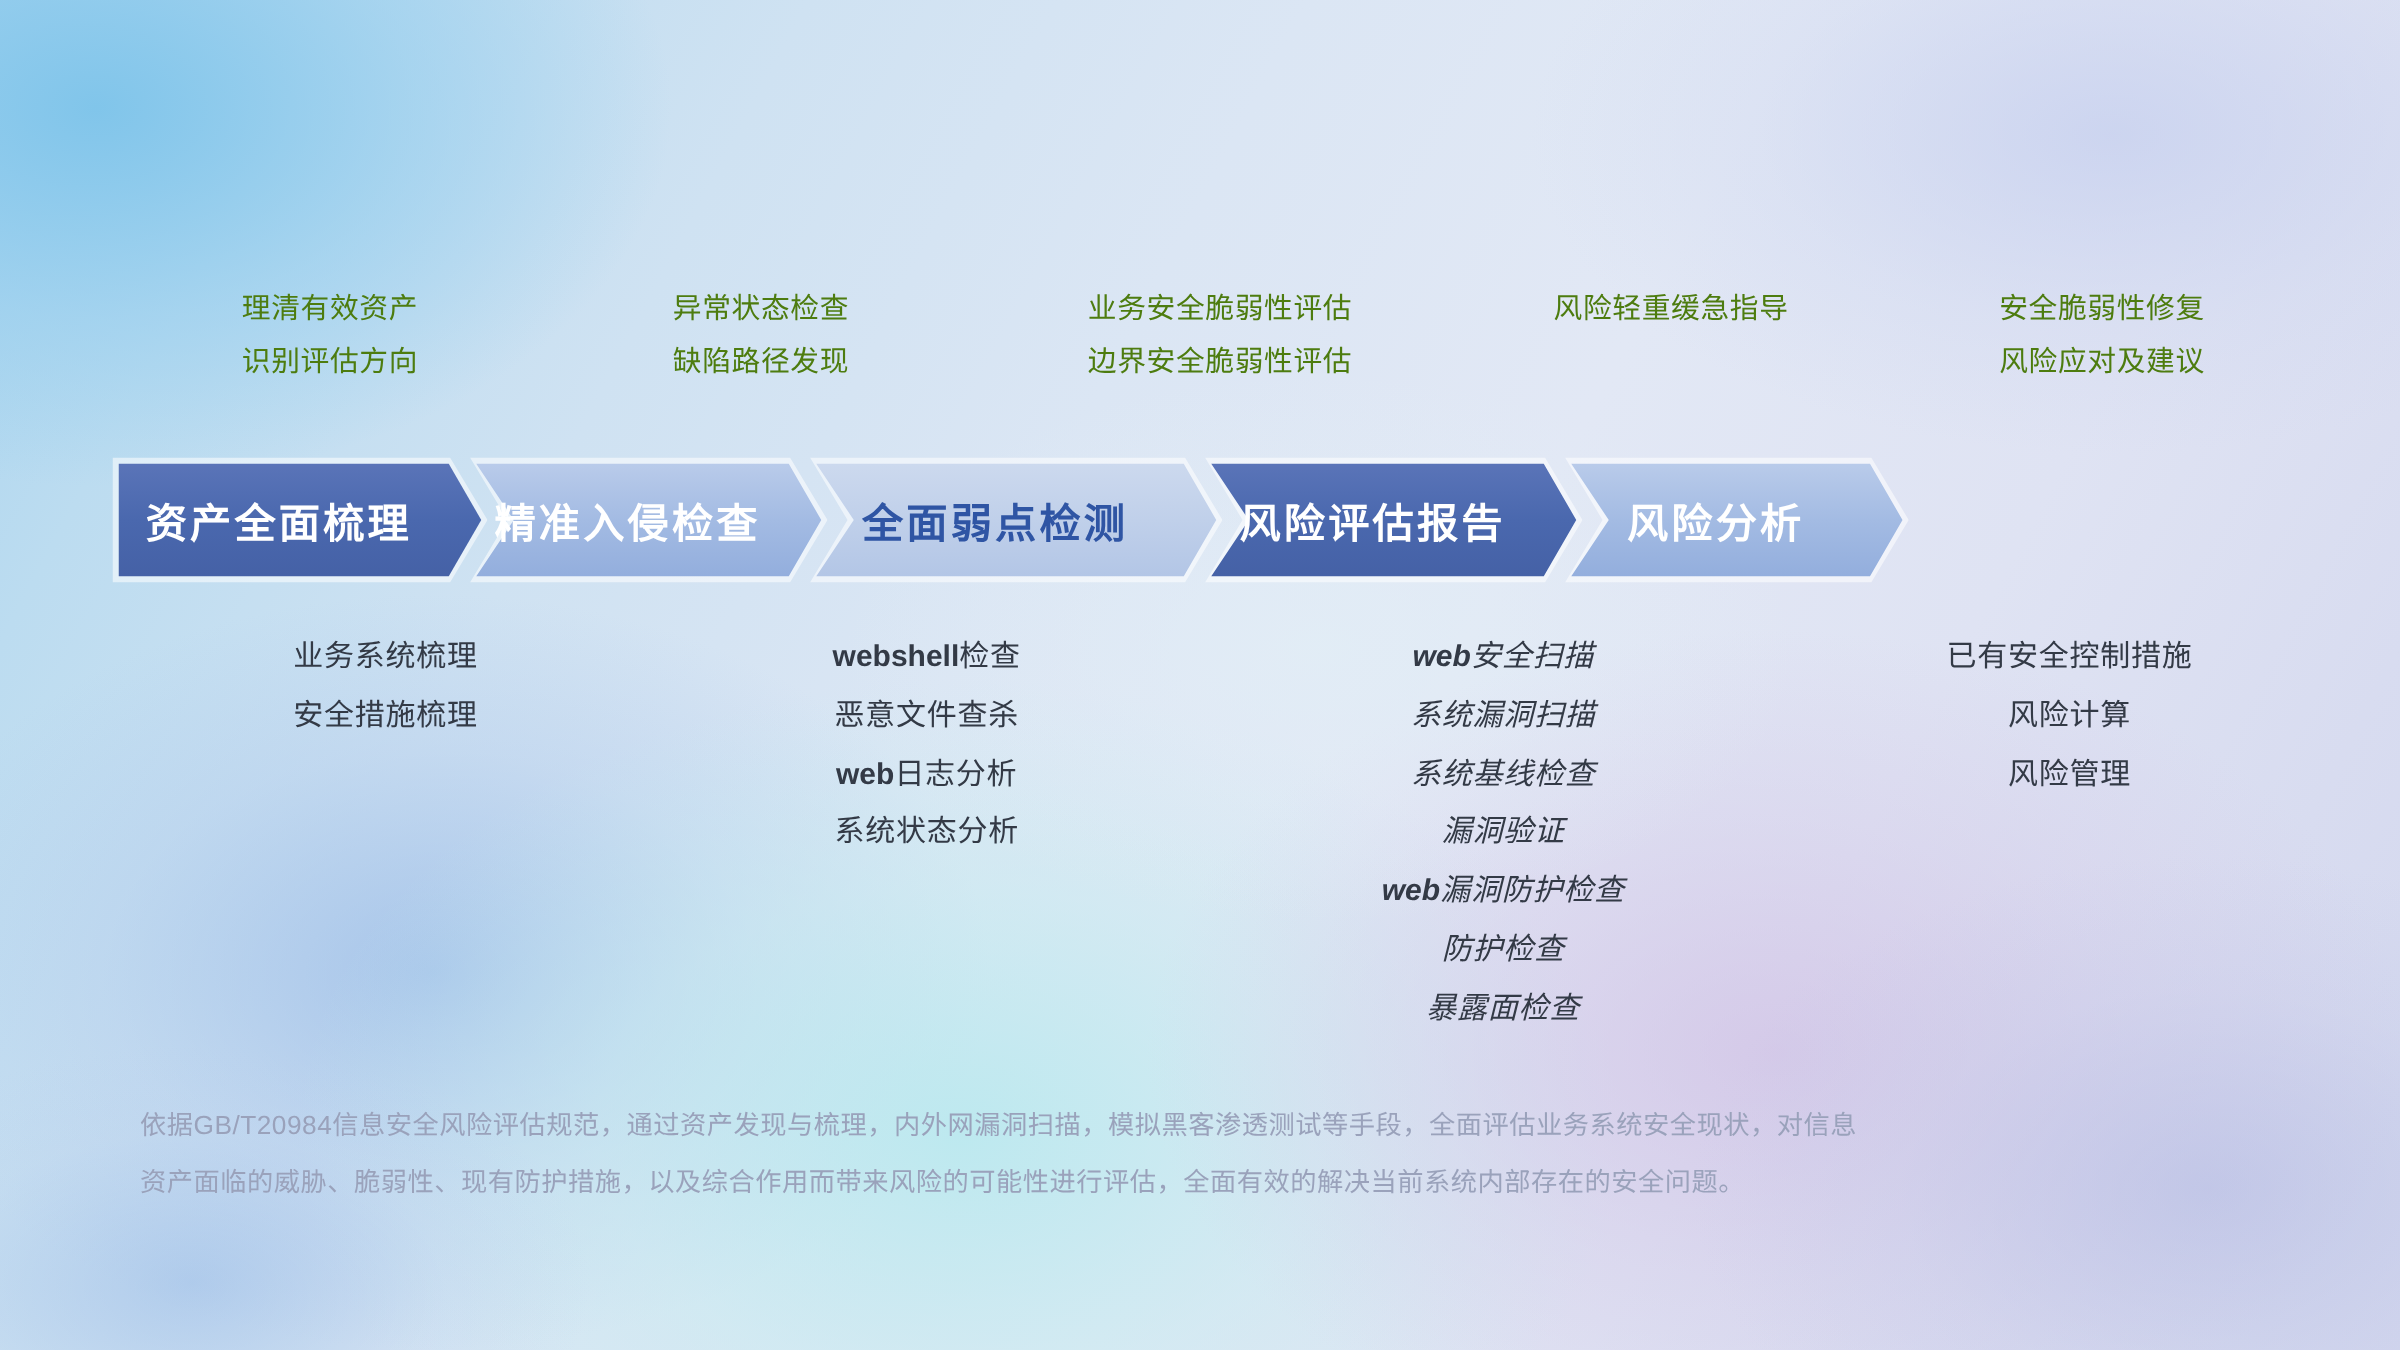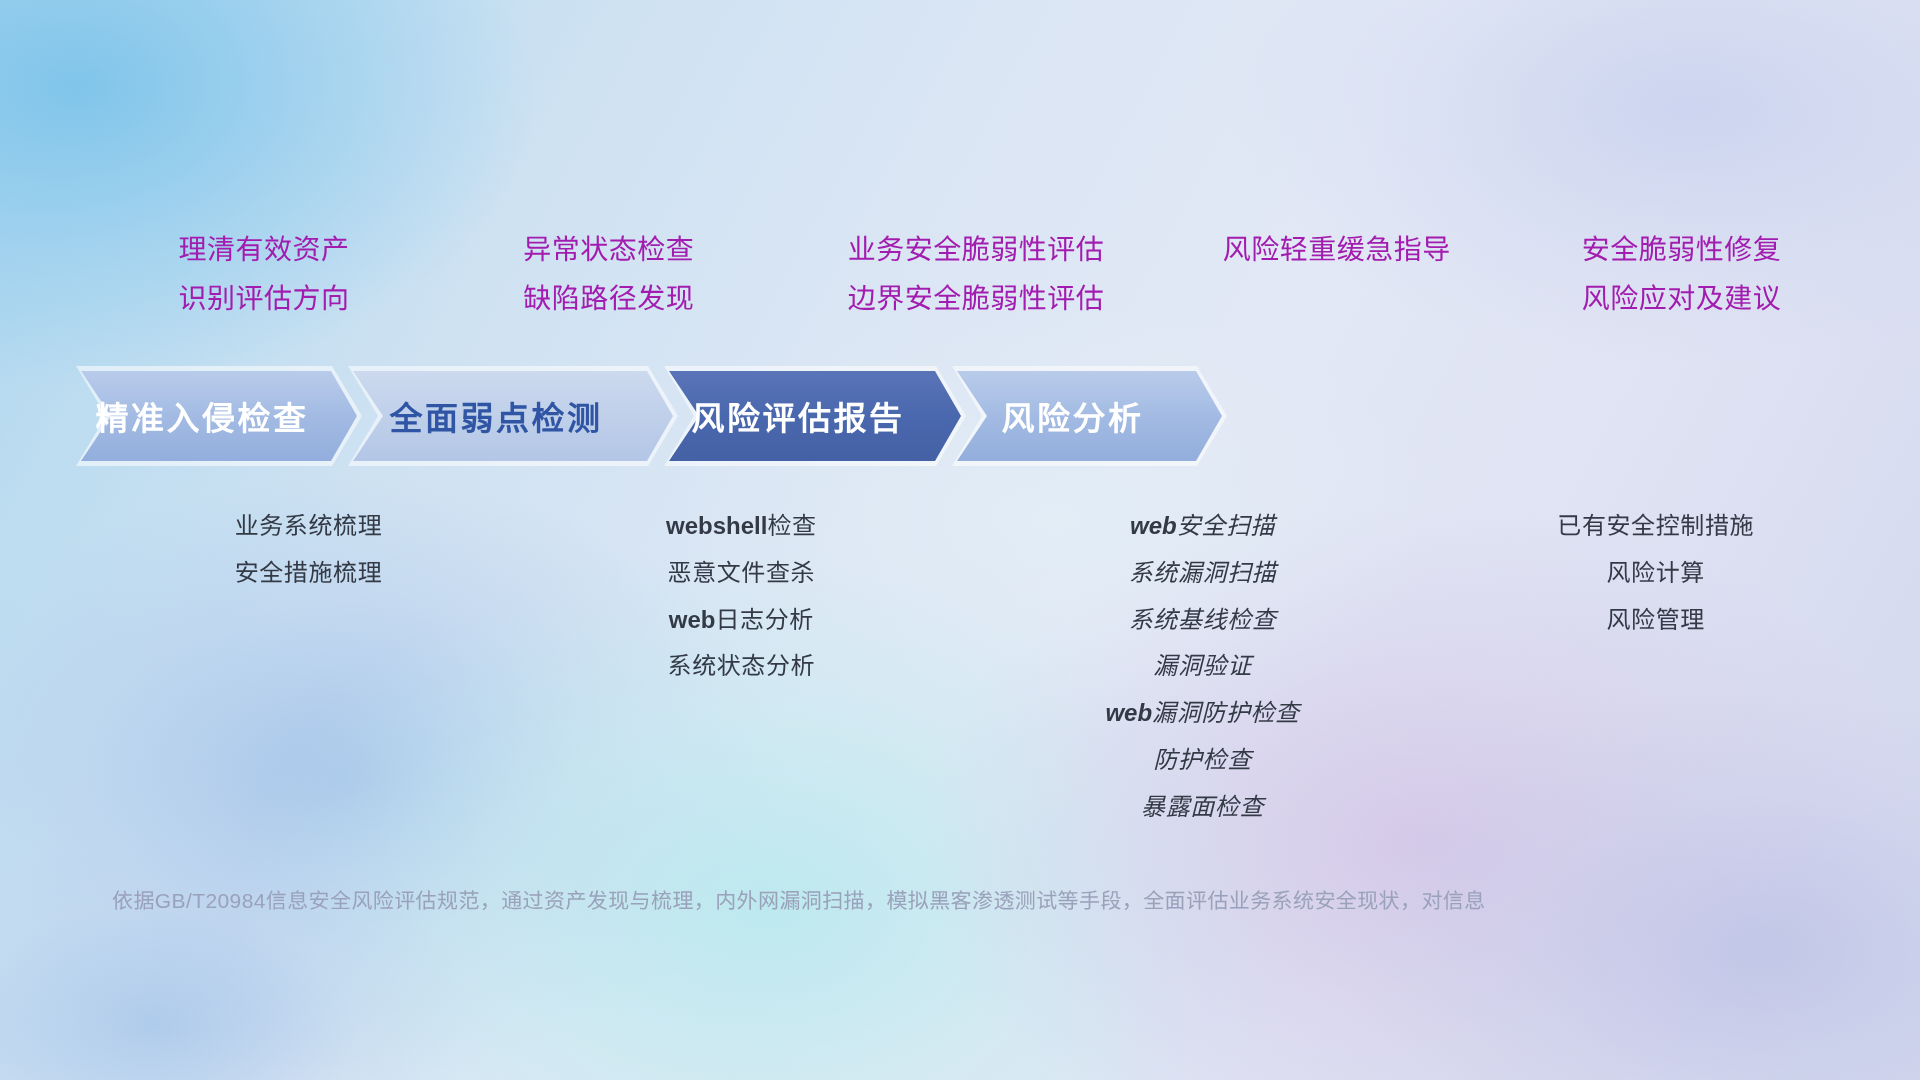--- a/index.html
+++ b/index.html
@@ -101,23 +101,23 @@
     top: 232px;
     display: flex;
   }
   .caption-col {
     display: flex;
     flex-direction: column;
     align-items: center;
     gap: 14px;
   }
   .caption-line {
-    font-size: 28px;
+    font-size: 23px;
     line-height: 1.25;
-    color: #a21caf;
+    color: #4d7c0f;
     letter-spacing: 0.5px;
     white-space: nowrap;
   }
 
   
   .arrow-band {
     position: absolute;
     left: 90px;
     top: 366px;
     height: 100px;
@@ -225,20 +225,36 @@
         </div>
         <div class="caption-col" style="flex: 1.02 1 0%;">
           <div class="caption-line">风险轻重缓急指导</div>
         </div>
         <div class="caption-col" style="flex: 1.12 1 0%;">
           <div class="caption-line">安全脆弱性修复</div>
           <div class="caption-line">风险应对及建议</div>
         </div>
       </div>
     <div class="arrow-band">
+        <div class="chev" style="width: 300px; margin-left: 0px; z-index: 10;">
+          <div class="chev-shape">
+            <svg viewBox="0 0 300 100" preserveAspectRatio="none">
+              <defs>
+                <linearGradient id="g0" x1="0" y1="0" x2="0" y2="1">
+                  <stop offset="0" stop-color="#5a74b8"></stop>
+                  <stop offset="0.5" stop-color="#4a68ae"></stop>
+                  <stop offset="1" stop-color="#4561a6"></stop>
+                </linearGradient>
+              </defs>
+              <path d="M0,0 L270,0 L300,50 L270,100 L0,100 Z" fill="rgba(255,255,255,0.55)" transform="translate(0,0)"></path>
+              <path d="M5,5 L269,5 L295,50 L269,95 L5,95 Z" fill="url(#g0)"></path>
+            </svg>
+          </div>
+          <div class="chev-label light">资产全面梳理</div>
+        </div>
         <div class="chev" style="width: 286px; margin-left: -14px; z-index: 9;">
           <div class="chev-shape">
             <svg viewBox="0 0 286 100" preserveAspectRatio="none">
               <defs>
                 <linearGradient id="g1" x1="0" y1="0" x2="0" y2="1">
                   <stop offset="0" stop-color="#b9cbea"></stop>
                   <stop offset="0.5" stop-color="#a3bbe3"></stop>
                   <stop offset="1" stop-color="#93aedd"></stop>
                 </linearGradient>
               </defs>
@@ -319,15 +335,16 @@
         </div>
         <div class="items-col" style="flex: 1.02 1 0%;">
           <div class="item-line">已有安全控制措施</div>
           <div class="item-line">风险计算</div>
           <div class="item-line">风险管理</div>
         </div>
       </div>
 
     <div class="footer">
       <p>依据GB/T20984信息安全风险评估规范，通过资产发现与梳理，内外网漏洞扫描，模拟黑客渗透测试等手段，全面评估业务系统安全现状，对信息</p>
+      <p>资产面临的威胁、脆弱性、现有防护措施，以及综合作用而带来风险的可能性进行评估，全面有效的解决当前系统内部存在的安全问题。</p>
     </div>
   </div>
 </div>
 
 </body></html>

